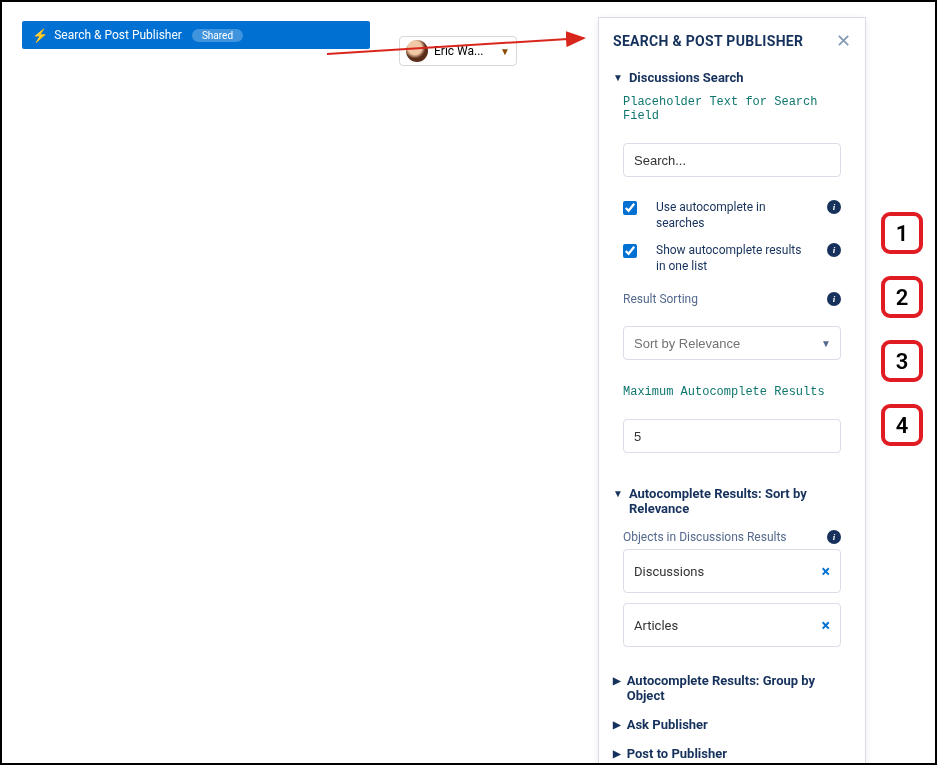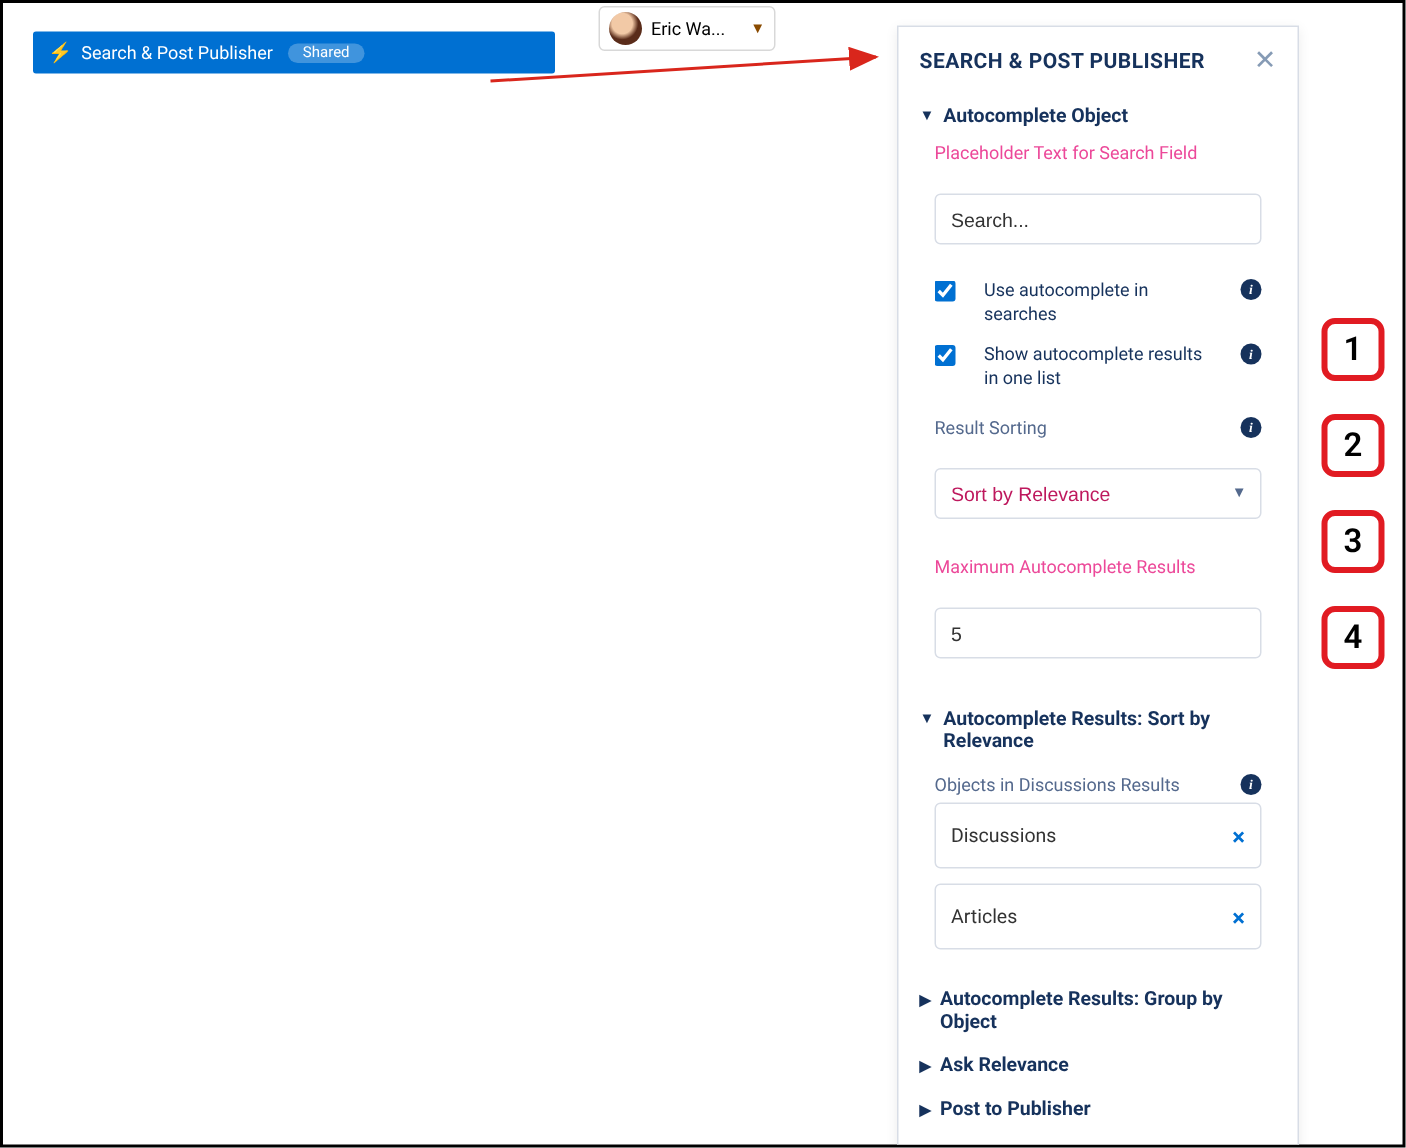--- a/index.html
+++ b/index.html
@@ -36,21 +36,21 @@
       background: rgba(255,255,255,0.25);
       border-radius: 10px;
       padding: 1px 10px;
       font-size: 10px;
       margin-left: 10px;
     }
     
     
     .user-chip {
       position: absolute;
-      top: 2px;
+      top: 34px;
       left: 397px;
       width: 118px;
       height: 30px;
       border: 1px solid #d8d8d8;
       border-radius: 4px;
       display: flex;
       align-items: center;
       padding: 0 6px;
       font-size: 12px;
       gap: 6px;
@@ -129,22 +129,23 @@
       flex-shrink: 0;
     }
     .collapsed-section {
       padding: 0 14px;
       margin-top: 14px;
     }
     .collapsed-section .section-header { margin-bottom: 0; }
     
     .field-label {
       font-size: 12px;
-      color: #ec4899;
+      color: #0f766e;
       margin: 10px 0 5px 10px;
+      font-family: Liberation Mono, monospace;
     }
     .field-row {
       padding: 15px 10px;
       position: relative;
     }
     .text-input {
       width: 100%;
       height: 34px;
       border: 1px solid #d8dde6;
       border-radius: 4px;
@@ -152,21 +153,21 @@
       font-size: 13px;
       color: #333;
     }
     .select-input {
       width: 100%;
       height: 34px;
       border: 1px solid #d8dde6;
       border-radius: 4px;
       padding: 0 10px;
       font-size: 13px;
-      color: #be185d;
+      color: #737373;
       background: #fff;
       appearance: none;
       position: relative;
     }
     .select-wrap { position: relative; }
     .select-caret {
       position: absolute;
       right: 20px;
       top: 50%;
       transform: translateY(-50%);
@@ -296,21 +297,21 @@
 
 <div class="panel">
   <div class="panel-header">
     <div class="panel-title">SEARCH &amp; POST PUBLISHER</div>
     <div class="close-x">✕</div>
   </div>
 
   <div class="section">
     <div class="section-header">
       <span class="tri">▼</span>
-      <span>Autocomplete Object</span>
+      <span>Discussions Search</span>
     </div>
 
     <div class="field-label">Placeholder Text for Search Field</div>
     <div class="field-row">
       <input type="text" class="text-input" value="Search..." style="">
     </div>
 
     <div class="check-row">
       <input type="checkbox" checked="" style="">
       <span class="check-label">Use autocomplete in searches</span>
@@ -363,21 +364,21 @@
 
   <div class="collapsed-section" style="margin-top:26px;">
     <div class="section-header">
       <span class="tri">▶</span>
       <span>Autocomplete Results: Group by Object</span>
     </div>
   </div>
   <div class="collapsed-section">
     <div class="section-header">
       <span class="tri">▶</span>
-      <span>Ask Relevance</span>
+      <span>Ask Publisher</span>
     </div>
   </div>
   <div class="collapsed-section">
     <div class="section-header">
       <span class="tri">▶</span>
       <span>Post to Publisher</span>
     </div>
   </div>
 </div>
 

